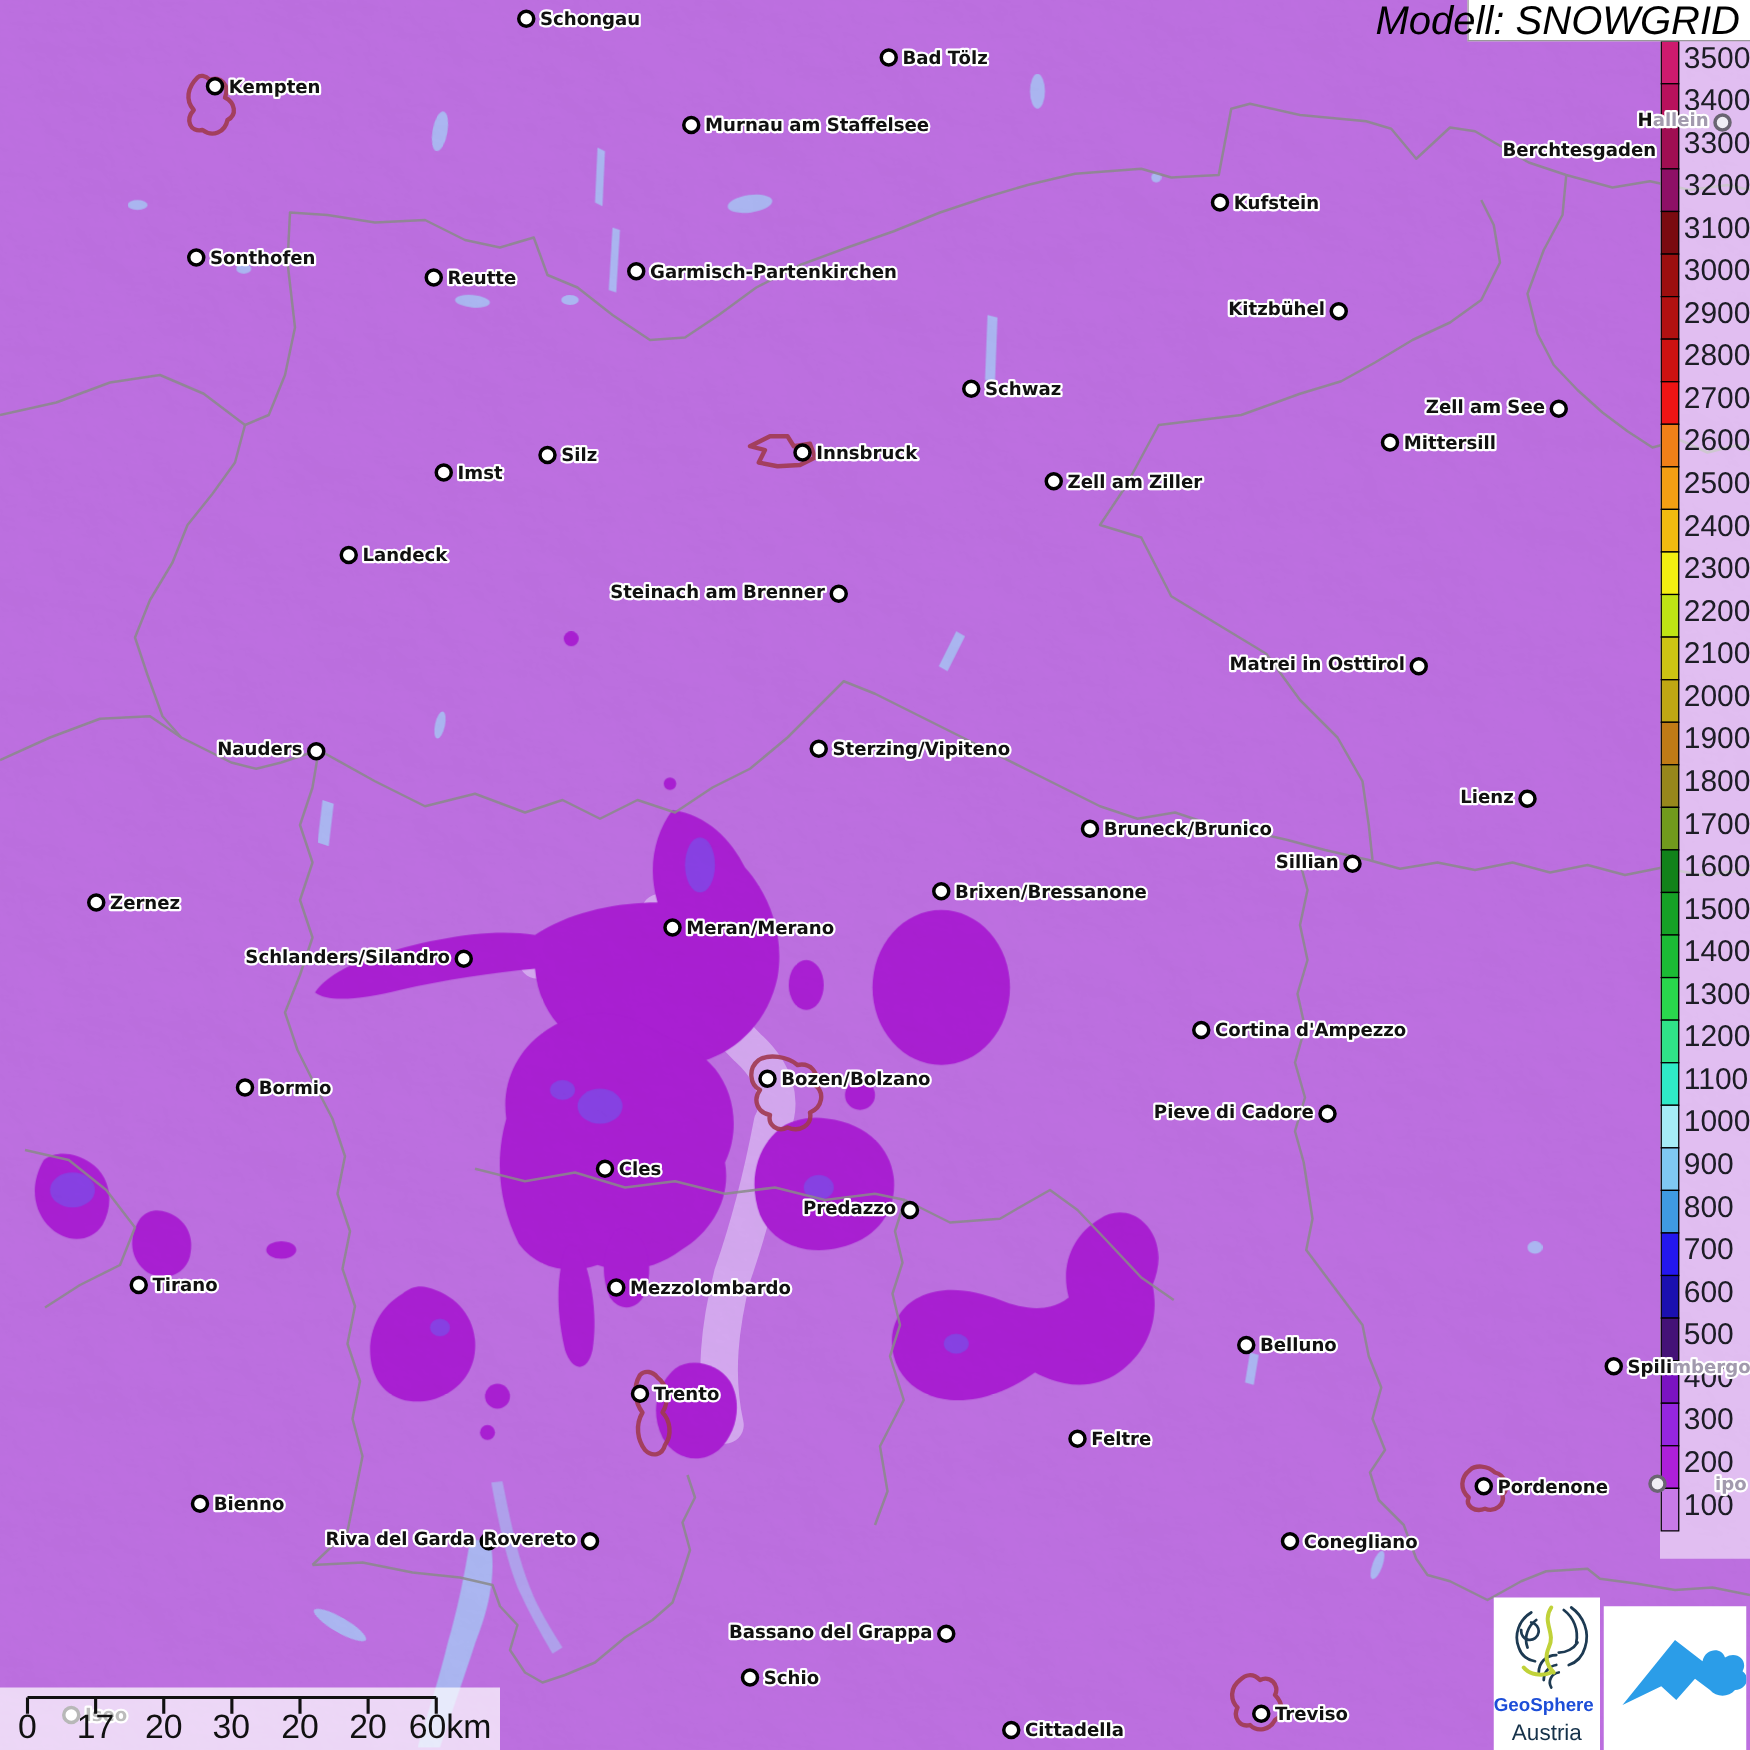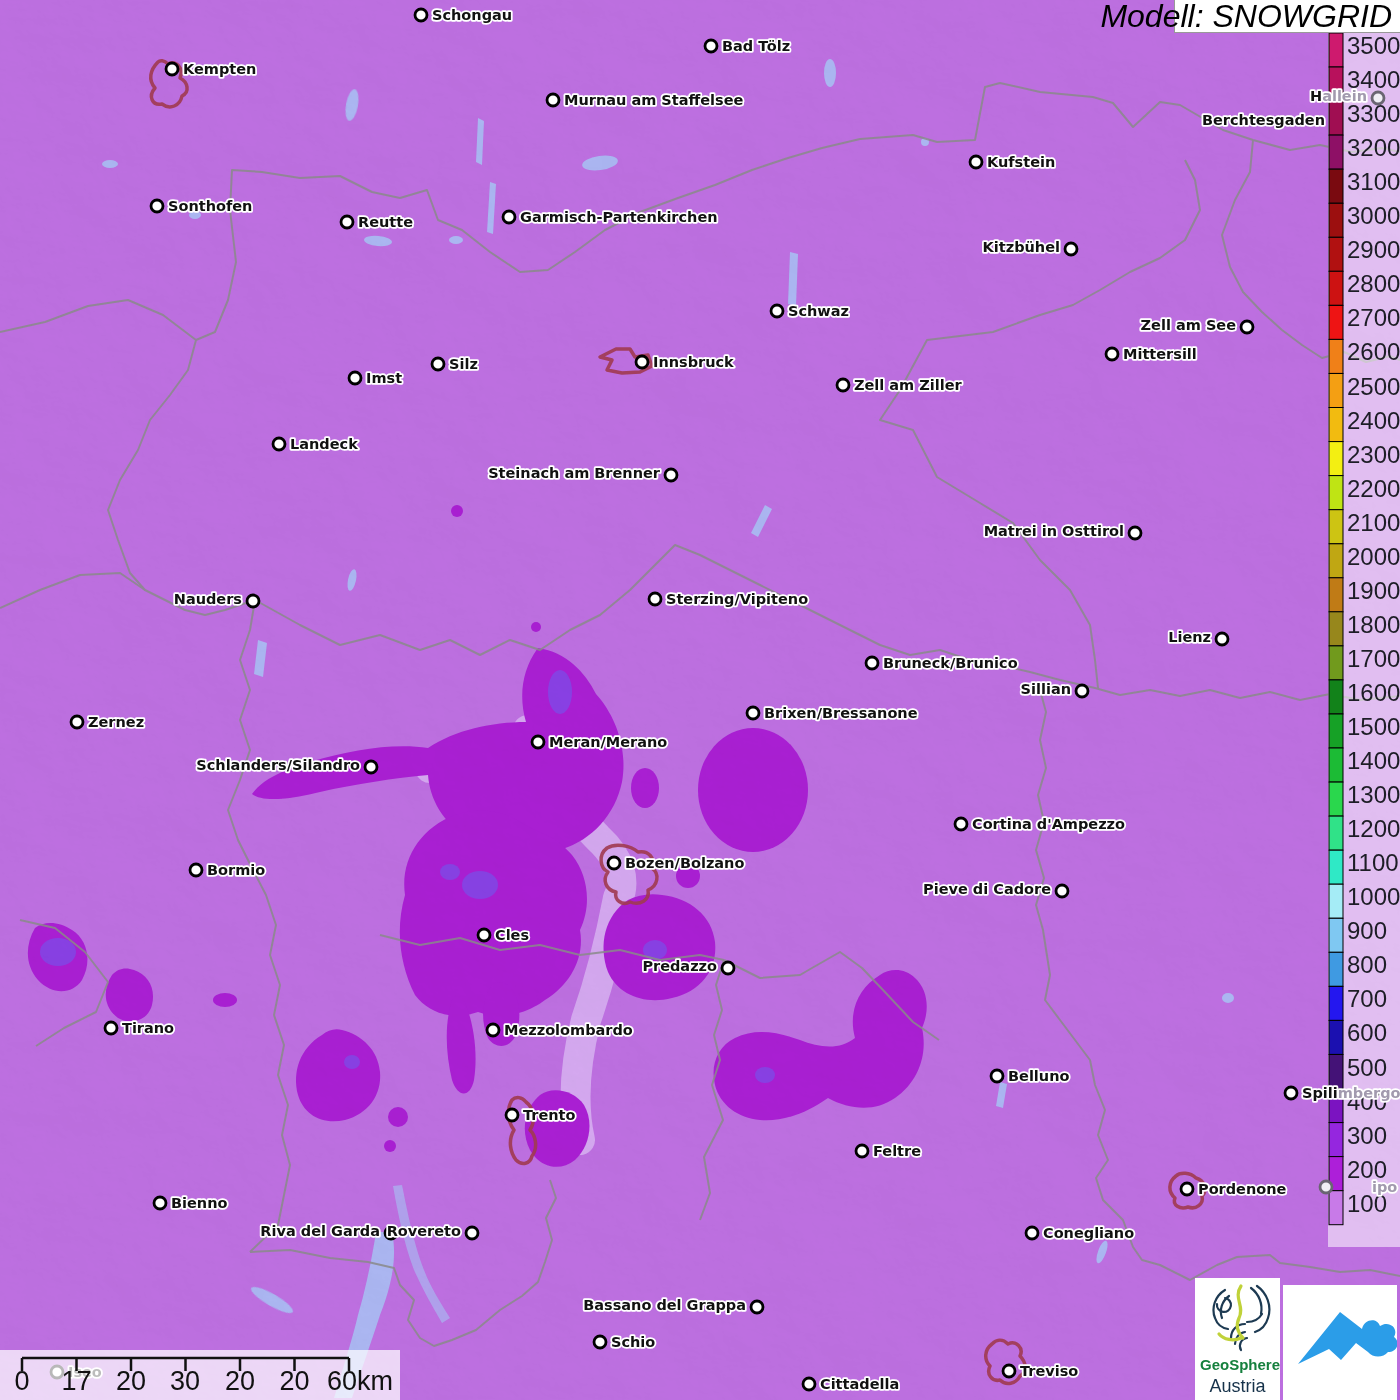--- a/index.html
+++ b/index.html
@@ -17,22 +17,22 @@
             border-left:1px solid #999;border-bottom:1px solid #999;
             display:flex;align-items:center;justify-content:flex-end;
             padding-right:8px;box-sizing:border-box;}
   .modelbox span{font-size:32px;font-style:italic;color:#000;white-space:nowrap;}
   .scalebox{left:0;top:1350px;width:400px;height:50px;
             background:rgba(255,255,255,0.72);}
   .scalebox .lbl{position:absolute;top:16px;transform:translateX(-50%);
                  font-size:27px;color:#111;white-space:nowrap;}
   .logobox{background:#fff;}
   .geos{left:1195px;top:1278px;width:85px;height:122px;}
-  .geos .l1{position:absolute;left:0;width:100%;text-align:right;top:78px;
-            font-weight:bold;font-size:15px;color:#15803d;letter-spacing:0;}
+  .geos .l1{position:absolute;left:0;width:100%;text-align:left;top:78px;
+            font-weight:bold;font-size:15px;color:#1d4ed8;letter-spacing:0;}
   .geos .l2{position:absolute;left:0;width:100%;text-align:center;top:98px;
             font-size:18px;color:#16324a;}
   .tirol{left:1283px;top:1285px;width:114px;height:115px;}
 </style>
 </head>
 <body>
 
 <div class="stage">
 
   <svg id="map" width="1400" height="1400" viewBox="0 0 1400 1400">

